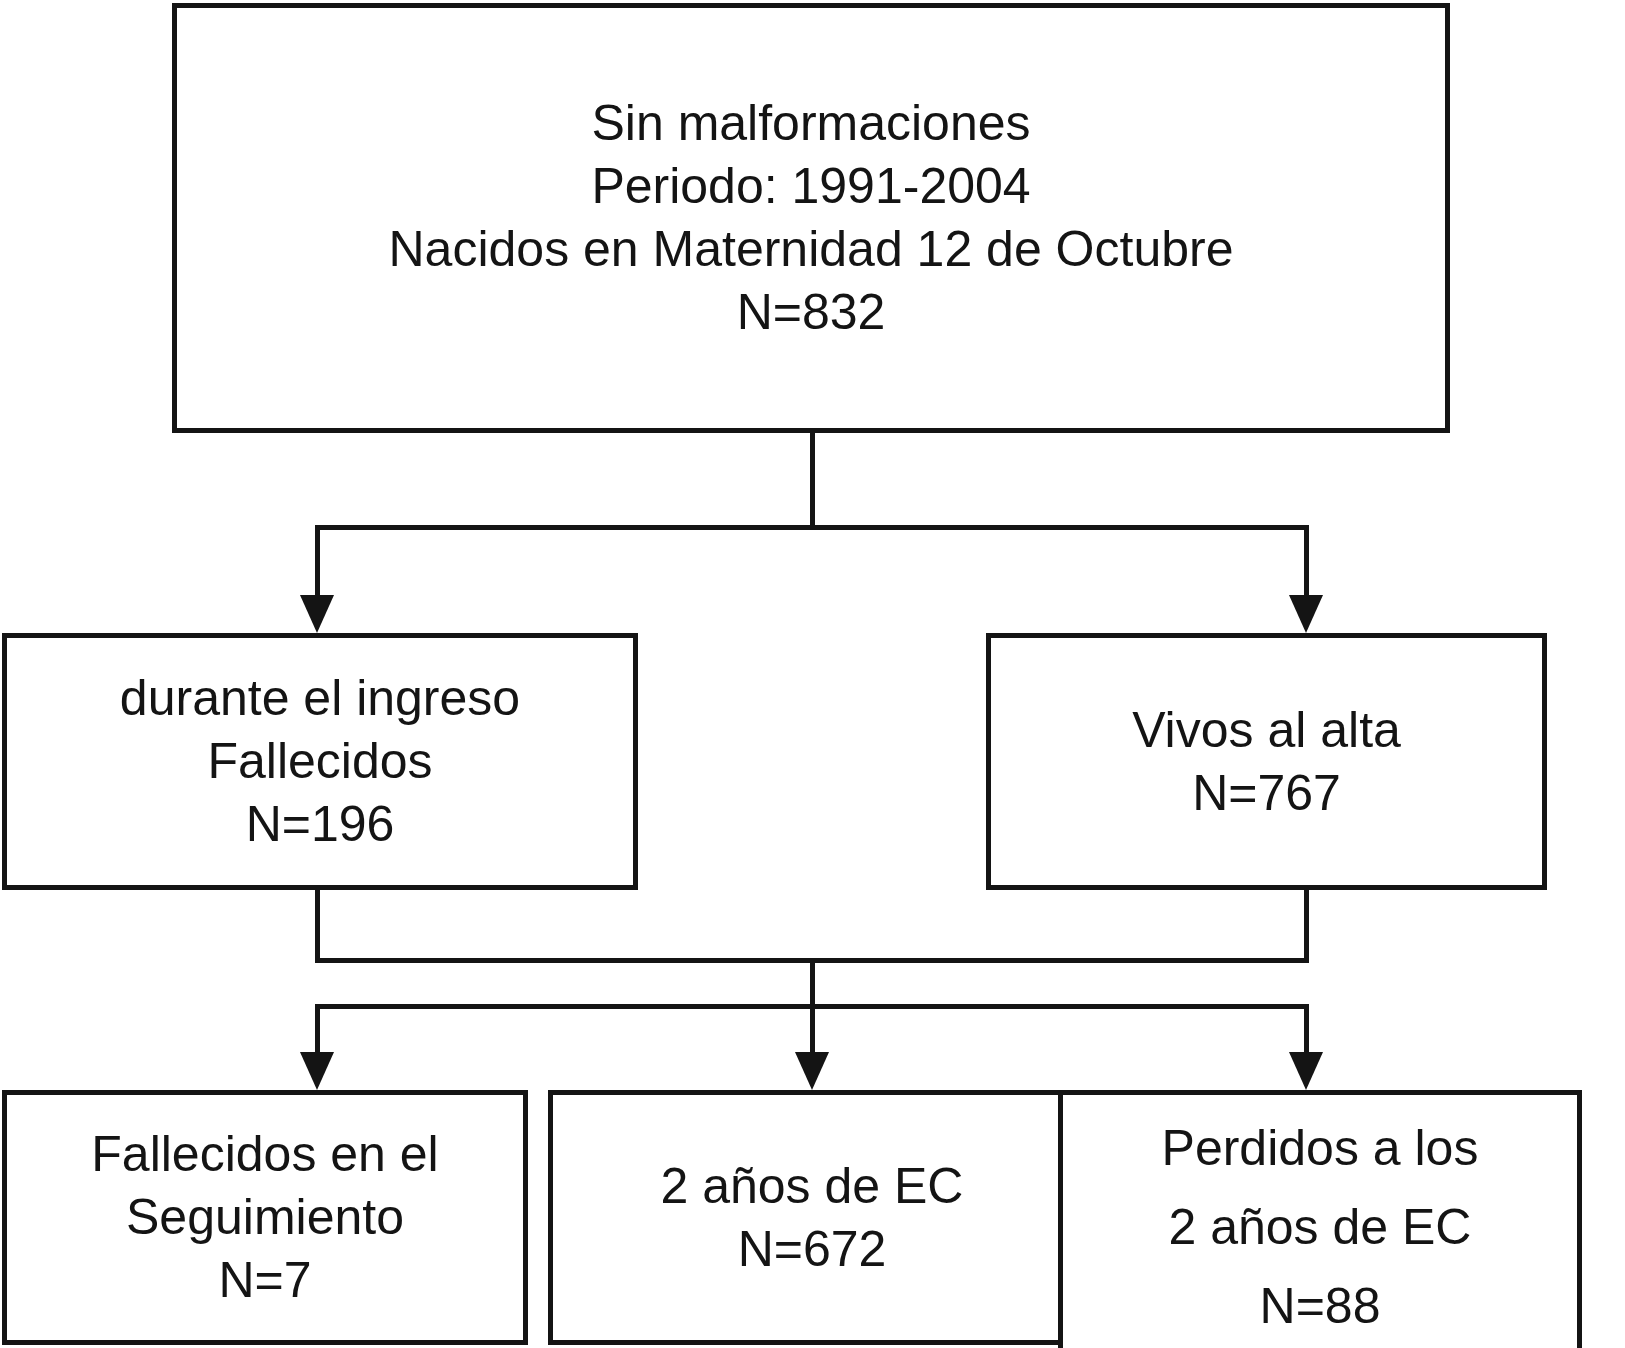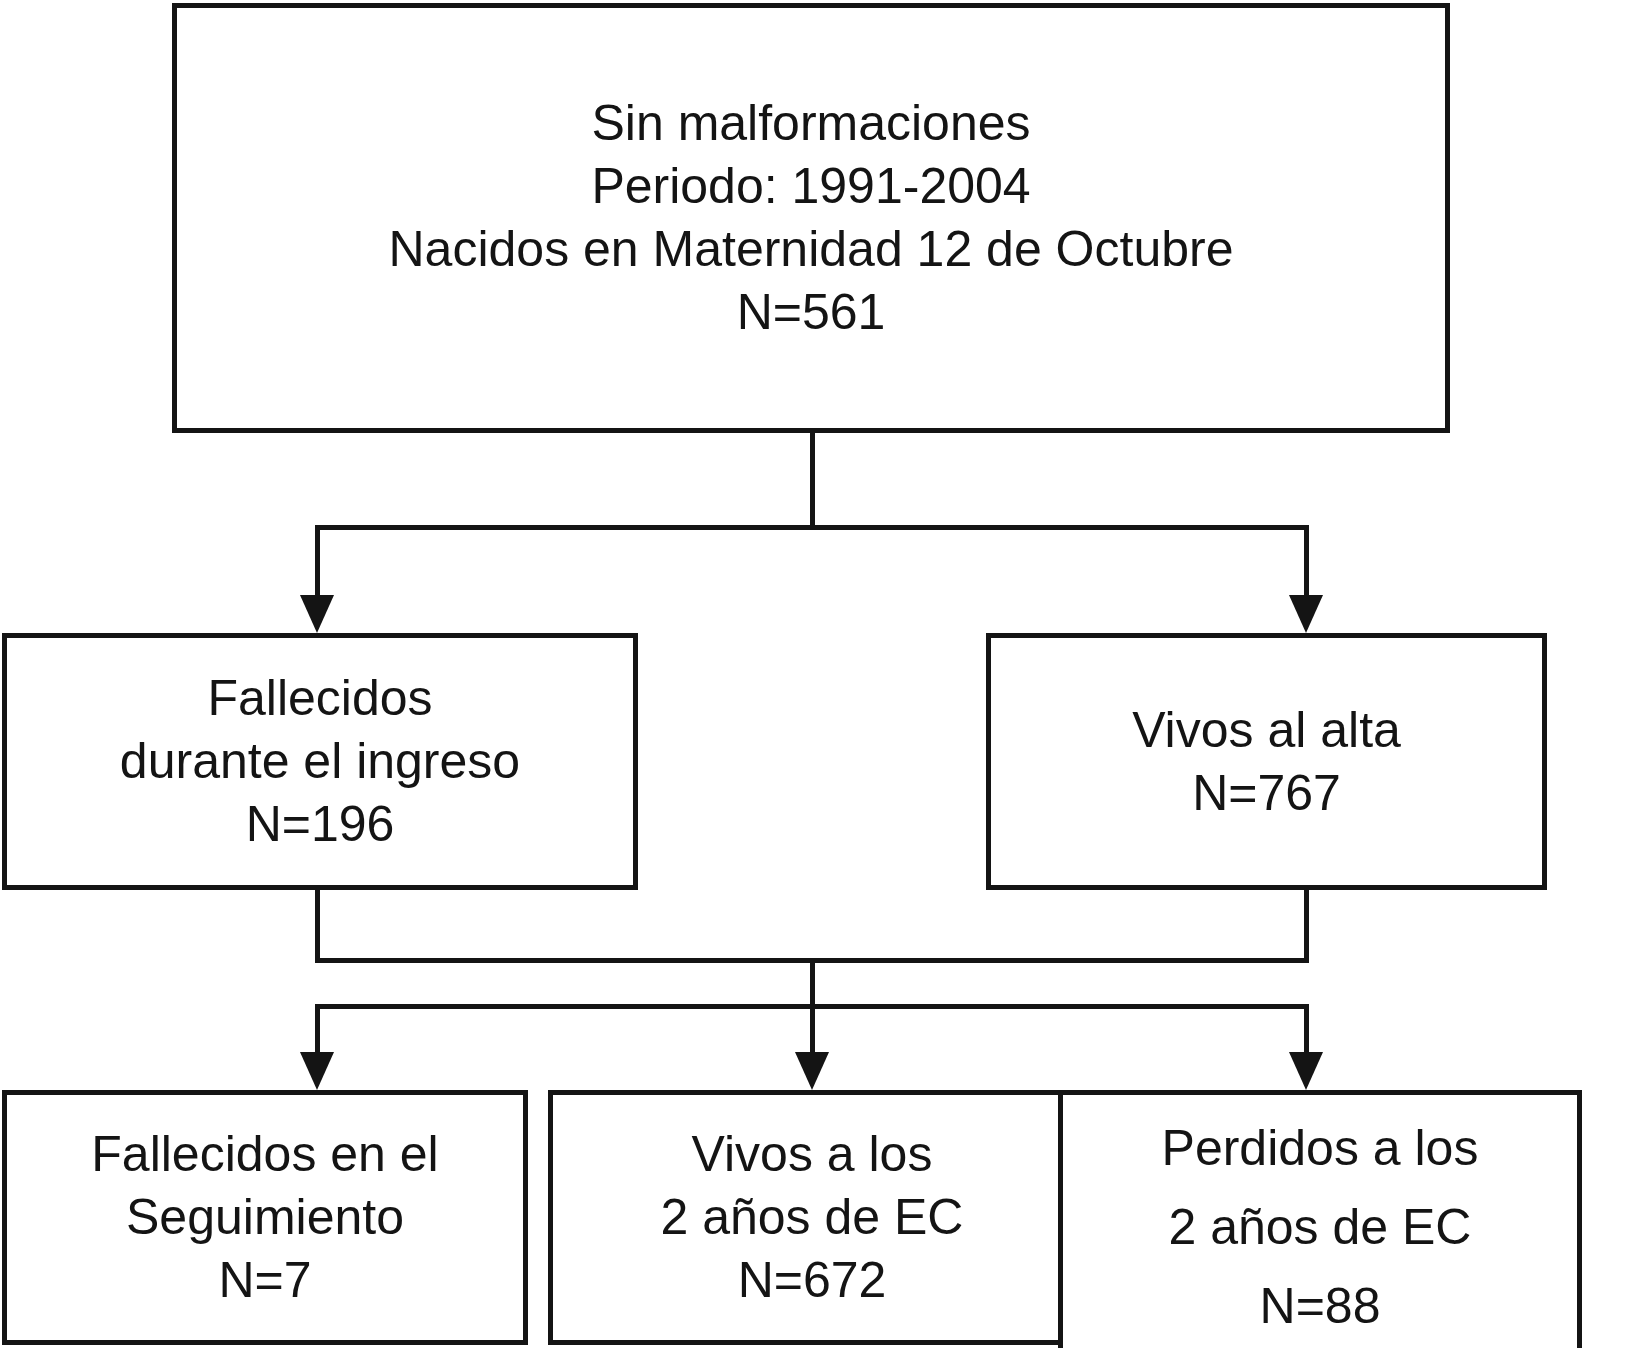--- a/index.html
+++ b/index.html
@@ -43,33 +43,33 @@
 </style>
 </head>
 <body>
 
 <div id="canvas">
 
   <div class="box" style="left:172px; top:3px; width:1278px; height:430px;">
     <div class="line">Sin malformaciones</div>
     <div class="line">Periodo: 1991-2004</div>
     <div class="line">Nacidos en Maternidad 12 de Octubre</div>
-    <div class="line">N=561</div>
+    <div class="line">N=832</div>
   </div>
 
   <div class="edge" style="left:810px; top:430px; width:5px; height:100px;"></div>
   <div class="edge" style="left:315px; top:525px; width:994px; height:5px;"></div>
   <div class="edge" style="left:315px; top:525px; width:5px; height:74px;"></div>
   <div class="arrowhead" style="left:300px; top:595px;"></div>
   <div class="edge" style="left:1304px; top:525px; width:5px; height:74px;"></div>
   <div class="arrowhead" style="left:1289px; top:595px;"></div>
 
   <div class="box" style="left:2px; top:633px; width:636px; height:257px;">
+    <div class="line">durante el ingreso</div>
     <div class="line">Fallecidos</div>
-    <div class="line">durante el ingreso</div>
     <div class="line">N=196</div>
   </div>
 
   <div class="box" style="left:986px; top:633px; width:561px; height:257px;">
     <div class="line">Vivos al alta</div>
     <div class="line">N=767</div>
   </div>
 
   <div class="edge" style="left:315px; top:886px; width:5px; height:77px;"></div>
   <div class="edge" style="left:1304px; top:886px; width:5px; height:77px;"></div>
@@ -82,21 +82,20 @@
   <div class="edge" style="left:1304px; top:1004px; width:5px; height:50px;"></div>
   <div class="arrowhead" style="left:1289px; top:1052px;"></div>
 
   <div class="box" style="left:2px; top:1090px; width:526px; height:255px;">
     <div class="line">Fallecidos en el</div>
     <div class="line">Seguimiento</div>
     <div class="line">N=7</div>
   </div>
 
   <div class="box" style="left:548px; top:1090px; width:528px; height:255px;">
-    <div class="line">Vivos a los</div>
     <div class="line">2 años de EC</div>
     <div class="line">N=672</div>
   </div>
 
   <div class="box" style="left:1058px; top:1090px; width:524px; height:275px;gap:16px;">
     <div class="line">Perdidos a los</div>
     <div class="line">2 años de EC</div>
     <div class="line">N=88</div>
   </div>
 

